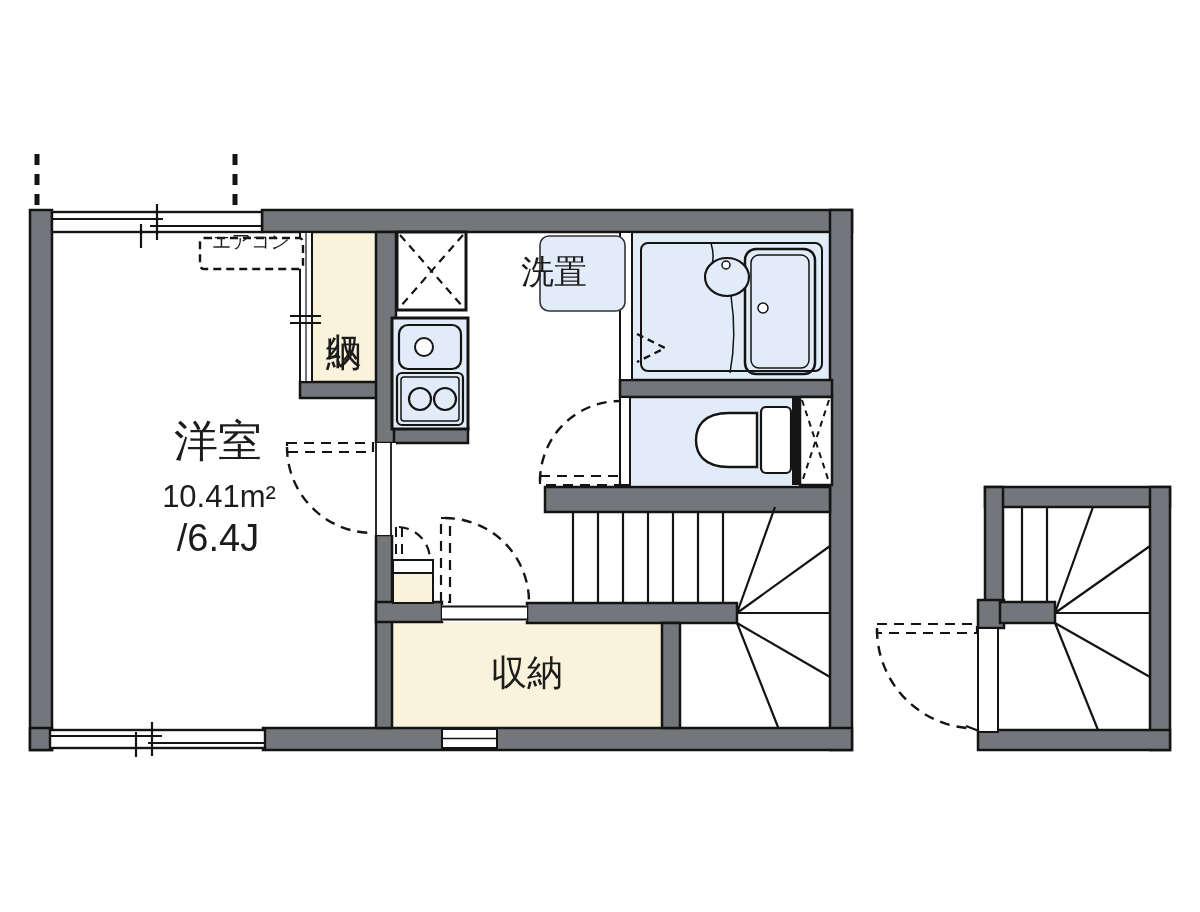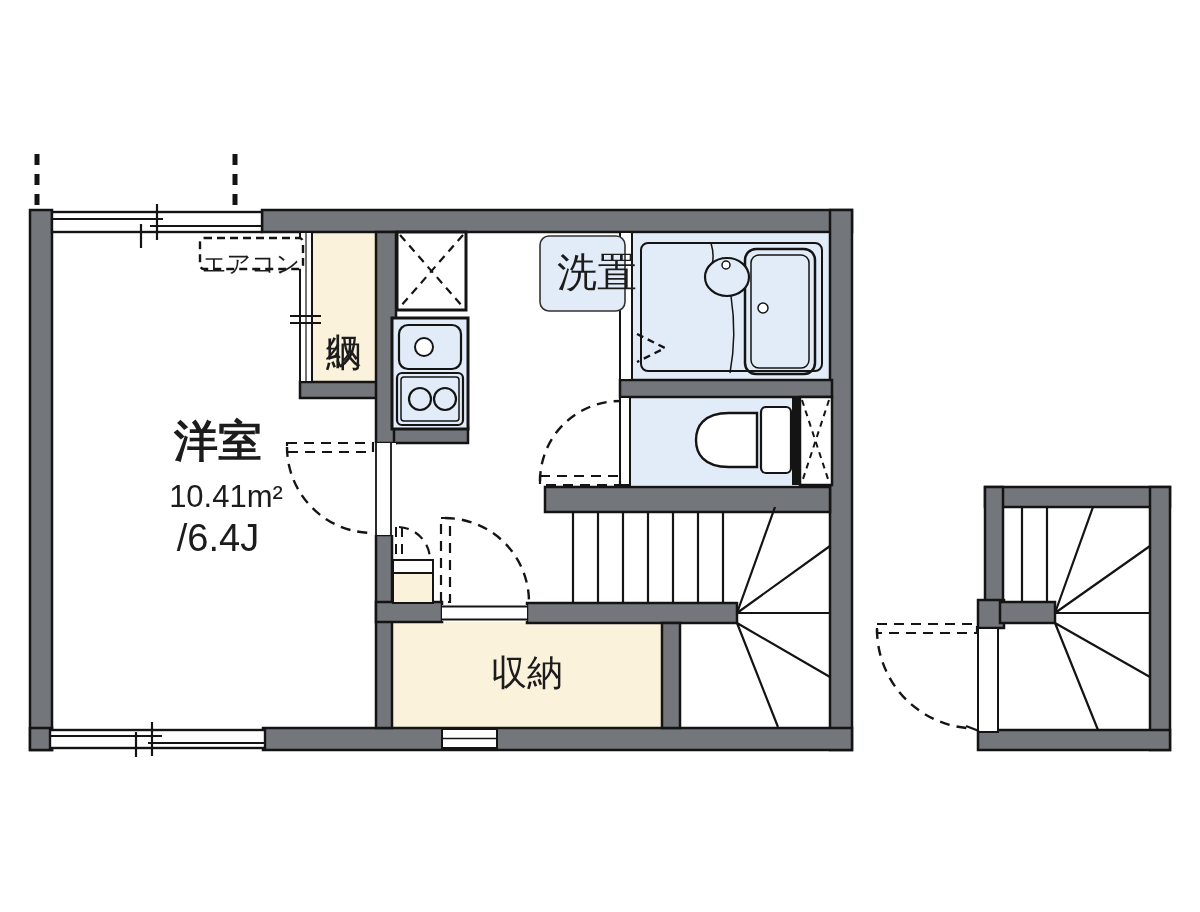--- a/index.html
+++ b/index.html
@@ -172,20 +172,20 @@
     <rect class="thinwall" x="978" y="628" width="20" height="104"></rect>
     <path class="ln" d="M1022,507 V602 M1047,507 V602" stroke-width="2.2"></path>
     <path class="ln" d="M1055,613 L1093,507 M1055,613 L1150,546 M1055,613 H1150" stroke-width="2.2"></path>
     <path class="ln" d="M1055,623 L1150,677 M1055,623 L1098,730" stroke-width="2.2"></path>
     <rect x="877" y="624" width="100" height="9" class="ln" stroke-width="2.2" stroke-dasharray="10 7"></rect>
     <path class="ln" d="M877,629 A99,99 0 0 0 967,728" stroke-width="2.4" stroke-dasharray="10 7"></path>
     <path class="ln" d="M966,726 L979,731" stroke-width="2"></path>
   </g>
 </svg>
 
-  <div class="lbl" style="left:218px;top:441px;font-size:44px;font-weight:700">洋室</div>
-  <div class="lbl" style="left:226px;top:497px;font-size:31px">10.41m²</div>
+  <div class="lbl" style="left:218px;top:441px;font-size:44px;font-weight:400">洋室</div>
+  <div class="lbl" style="left:219px;top:497px;font-size:31px">10.41m²</div>
   <div class="lbl" style="left:218px;top:539px;font-size:38px">/6.4J</div>
   <div class="lbl v" style="left:344px;top:308px;font-size:36px">収納</div>
-  <div class="lbl" style="left:597px;top:272px;font-size:40px">洗置</div>
-  <div class="lbl" style="left:251px;top:264px;font-size:24px">エアコン</div>
+  <div class="lbl" style="left:554px;top:272px;font-size:33px">洗置</div>
+  <div class="lbl" style="left:251px;top:242px;font-size:19px">エアコン</div>
   <div class="lbl" style="left:527px;top:673px;font-size:36px">収納</div>
 </div>
 
 </body></html>

